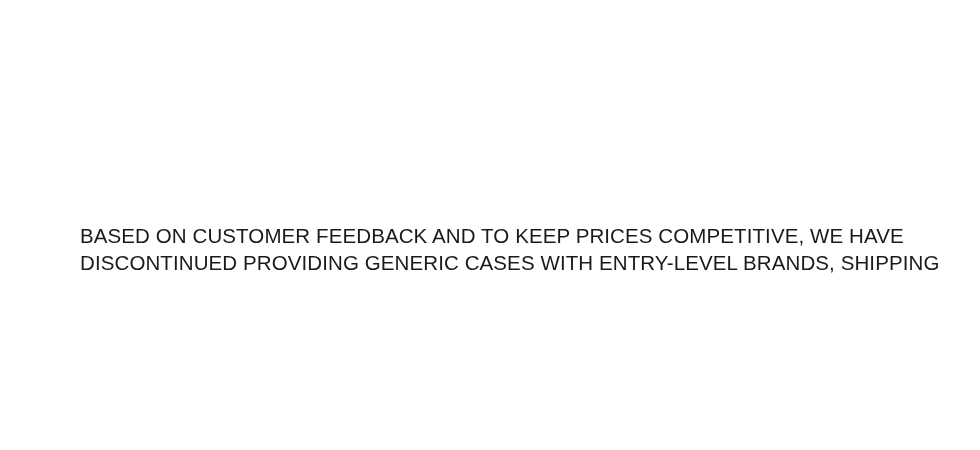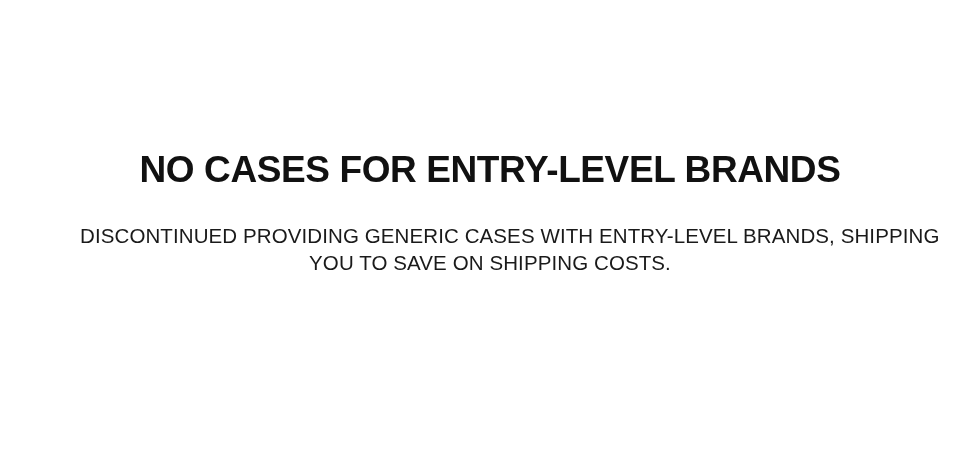--- a/index.html
+++ b/index.html
@@ -59,20 +59,19 @@
   .body-line {
     display: block;
     white-space: nowrap;
   }
 </style>
 </head>
 <body>
 
 <div class="info-block">
 
-  <h1 class="heading">NO CASES FOR ENTRY-LEVEL BRANDS</h1>
 
   <p class="body-copy">
+    <span class="body-line">BASED ON CUSTOMER FEEDBACK AND TO KEEP PRICES COMPETITIVE, WE HAVE</span>
     <span class="body-line">DISCONTINUED PROVIDING GENERIC CASES WITH ENTRY-LEVEL BRANDS, SHIPPING</span>
-    <span class="body-line">YOU TO SAVE ON SHIPPING COSTS.</span>
   </p>
 
 </div>
 
 </body></html>

